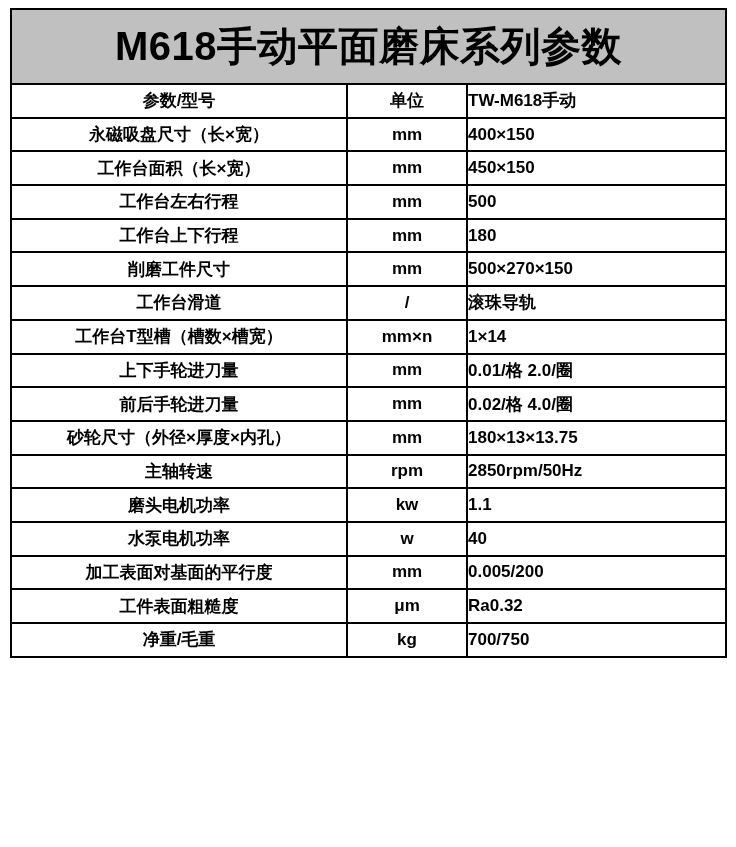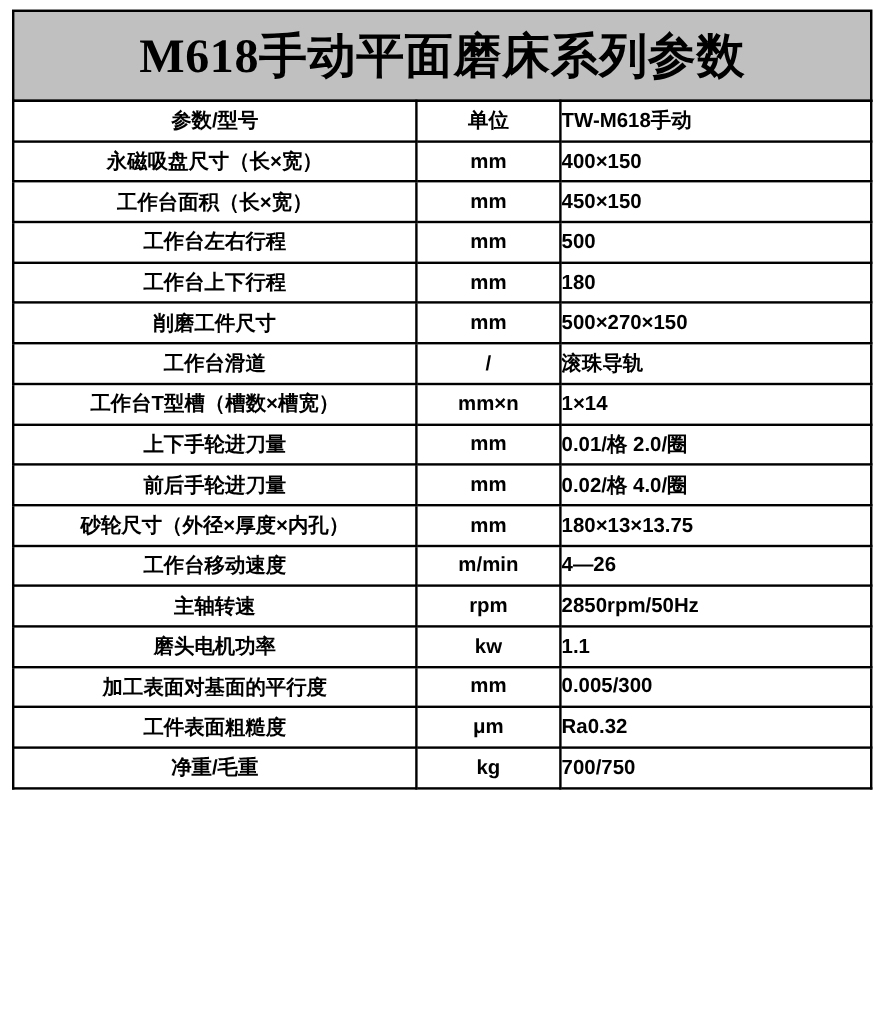--- a/index.html
+++ b/index.html
@@ -29,21 +29,20 @@
     align-items: center;
     justify-content: center;
   }
   .title-bar h1 {
     margin: 0;
     font-size: 40px;
     font-weight: 700;
     letter-spacing: 0.5px;
     color: var(--text-color);
     white-space: nowrap;
-    font-family: Liberation Serif, serif;
   }
   table.spec {
     width: 100%;
     border-collapse: collapse;
     table-layout: fixed;
     margin-top: -2px; 
   }
   table.spec th, table.spec td {
     border: 2px solid var(--border-color);
     height: 33.7px;
@@ -119,38 +118,38 @@
           <td class="col-param">前后手轮进刀量</td>
           <td class="col-unit">mm</td>
           <td class="col-value">0.02/格 4.0/圈</td>
         </tr>
         <tr>
           <td class="col-param">砂轮尺寸（外径×厚度×内孔）</td>
           <td class="col-unit">mm</td>
           <td class="col-value">180×13×13.75</td>
         </tr>
         <tr>
-          <td class="col-param">工作台移动速度</td>
-          <td class="col-unit">m/min</td>
-          <td class="col-value">4—26</td>
-        </tr>
-        <tr>
           <td class="col-param">主轴转速</td>
           <td class="col-unit">rpm</td>
           <td class="col-value">2850rpm/50Hz</td>
         </tr>
         <tr>
           <td class="col-param">磨头电机功率</td>
           <td class="col-unit">kw</td>
           <td class="col-value">1.1</td>
         </tr>
         <tr>
+          <td class="col-param">水泵电机功率</td>
+          <td class="col-unit">w</td>
+          <td class="col-value">40</td>
+        </tr>
+        <tr>
           <td class="col-param">加工表面对基面的平行度</td>
           <td class="col-unit">mm</td>
-          <td class="col-value">0.005/300</td>
+          <td class="col-value">0.005/200</td>
         </tr>
         <tr>
           <td class="col-param">工件表面粗糙度</td>
           <td class="col-unit">μm</td>
           <td class="col-value">Ra0.32</td>
         </tr>
         <tr>
           <td class="col-param">净重/毛重</td>
           <td class="col-unit">kg</td>
           <td class="col-value">700/750</td>

